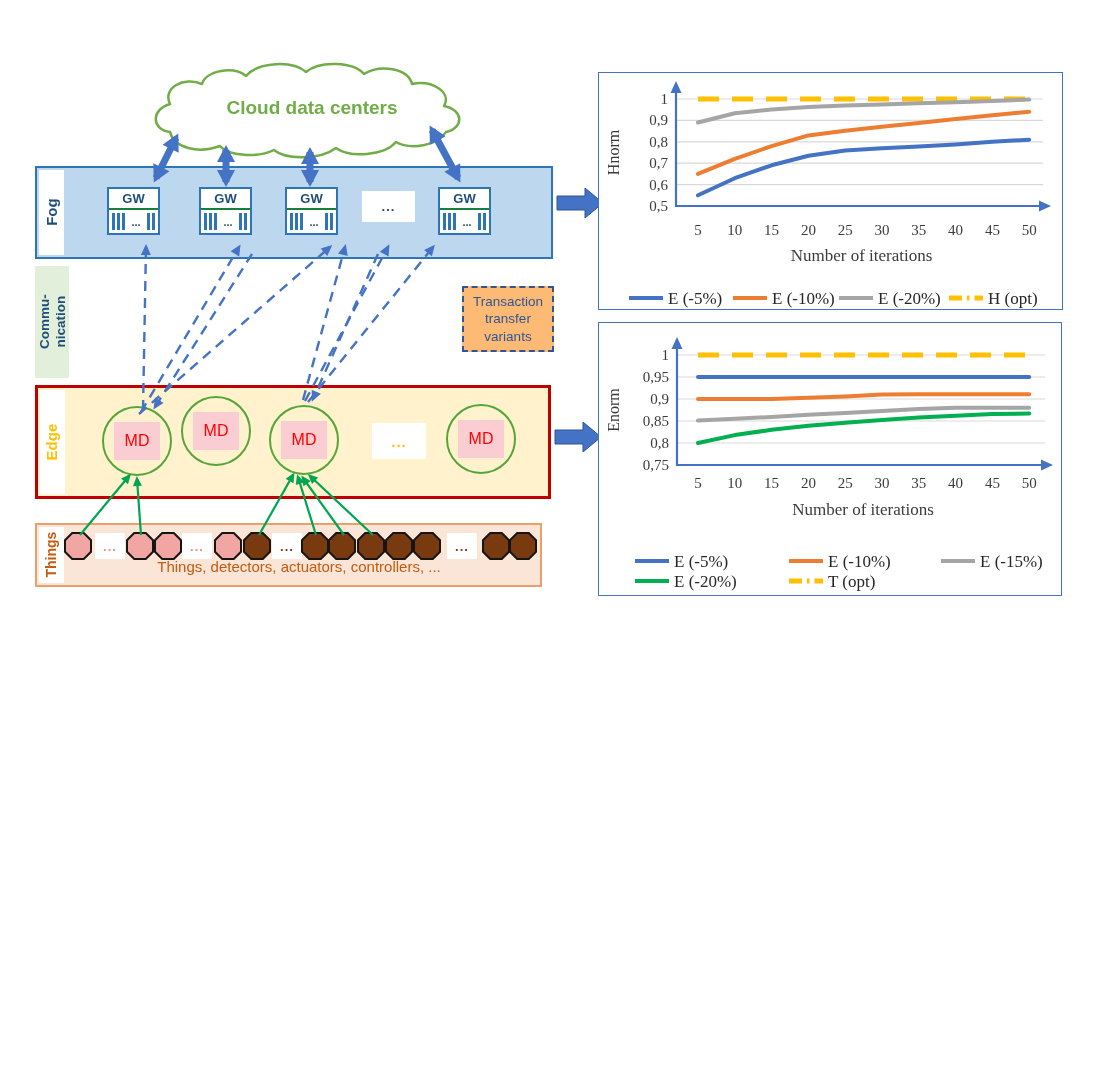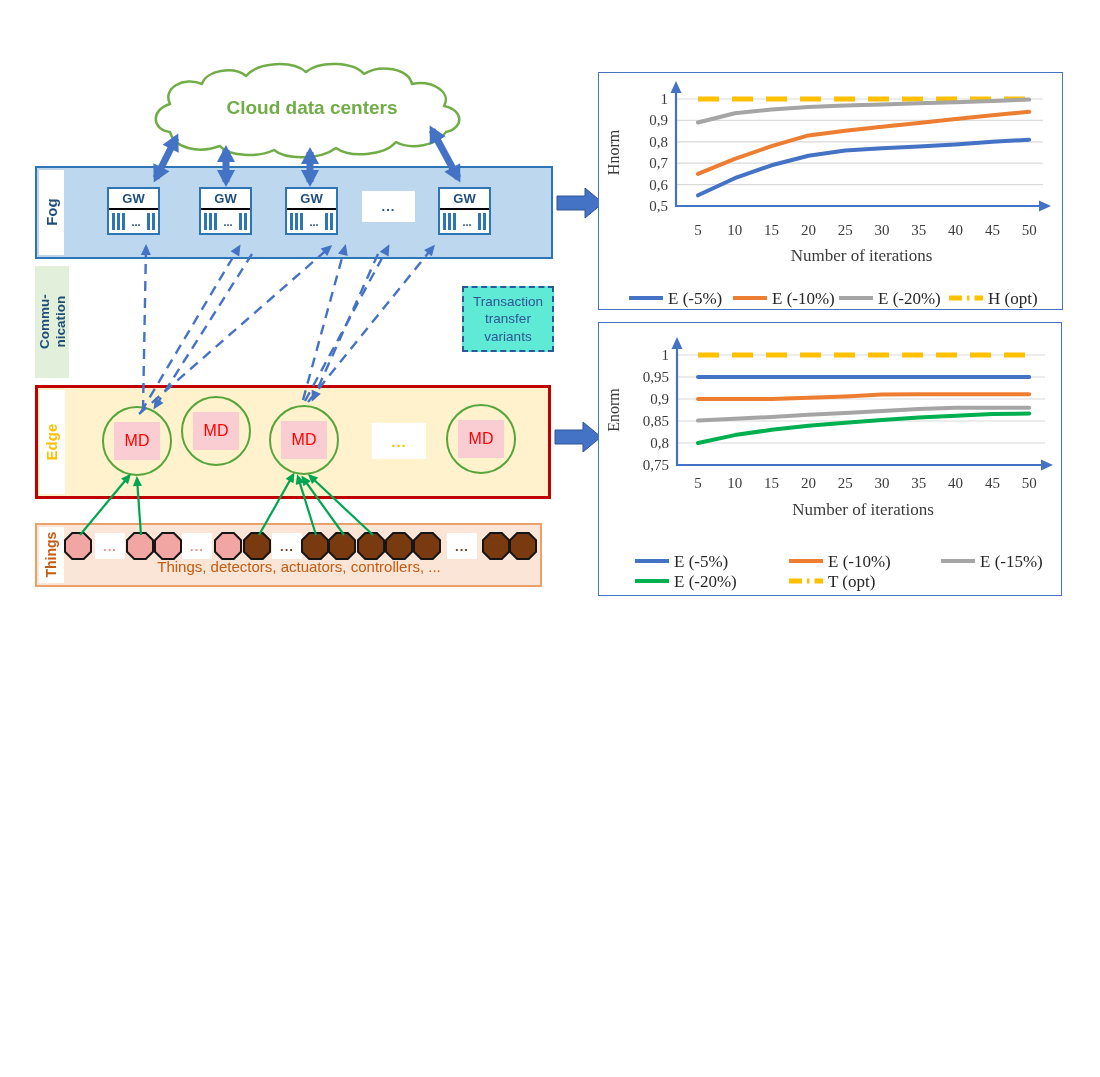--- a/index.html
+++ b/index.html
@@ -16,38 +16,38 @@
   #fog-strip{left:39px;top:170px;width:25px;height:85px;}
   #fog-strip span{color:#1F4E79;font-weight:700;font-size:15px;}
   #edge-strip{left:40px;top:390px;width:25px;height:104px;}
   #edge-strip span{color:#FFC000;font-weight:700;font-size:15px;}
   #things-strip{left:39px;top:527px;width:25px;height:56px;}
   #things-strip span{color:#C55A11;font-weight:700;font-size:14px;}
   #comm-strip{display:flex;align-items:center;justify-content:center;position:absolute;}
   #comm-strip span{transform:rotate(-90deg);color:#1F4E79;font-weight:700;font-size:13.5px;white-space:pre;text-align:center;line-height:1.15;display:block;}
   
   .gw{position:absolute;width:53px;height:48px;background:#fff;border:2px solid #2E75B6;box-sizing:border-box;display:flex;flex-direction:column;}
-  .gw-top{height:20px;border-bottom:2px solid #000000;display:flex;align-items:center;justify-content:center;
+  .gw-top{height:20px;border-bottom:2px solid #15803d;display:flex;align-items:center;justify-content:center;
           font-weight:700;font-size:13px;color:#1F4E79;}
   .gw-bot{flex:1;display:flex;align-items:center;padding:3px 3px;gap:2px;}
   .gw-bar{width:3px;height:17px;background:#2E75B6;}
   .gw-dots{flex:1;text-align:center;color:#1F4E79;font-weight:700;font-size:11px;line-height:6px;}
   .whitedots{position:absolute;background:#fff;display:flex;align-items:center;justify-content:center;
              font-weight:700;letter-spacing:1px;}
   
   .md-circle{position:absolute;width:70px;height:70px;border-radius:50%;border:2.5px solid #55A53A;box-sizing:border-box;
              display:flex;align-items:center;justify-content:center;}
   .md-rect{width:46px;height:38px;background:#FACDD3;display:flex;align-items:center;justify-content:center;
            color:#FF0000;font-size:16px;font-weight:500;}
   
   .oct{position:absolute;width:28px;height:28px;}
   #things-caption{position:absolute;left:64px;top:558px;width:470px;text-align:center;
                   color:#C55A11;font-size:15px;}
   
-  #transaction-box{position:absolute;left:462px;top:286px;width:92px;height:66px;background:#5eead4;
+  #transaction-box{position:absolute;left:462px;top:286px;width:92px;height:66px;background:#fdba74;
                    border:2px dashed #2F5597;box-sizing:border-box;display:flex;align-items:center;justify-content:center;}
   #transaction-box span{color:#2F5597;font-size:13.5px;line-height:1.3;white-space:pre;text-align:center;display:block;}
   
   #overlay{position:absolute;left:0;top:0;pointer-events:none;}
   
   .chart-box{position:absolute;background:#fff;border:1.5px solid #4472C4;box-sizing:border-box;}
   #chart0{left:598px;top:72px;width:465px;height:238px;}
   #chart1{left:598px;top:322px;width:464px;height:274px;}
   .chart-box svg{display:block;}
 </style>

